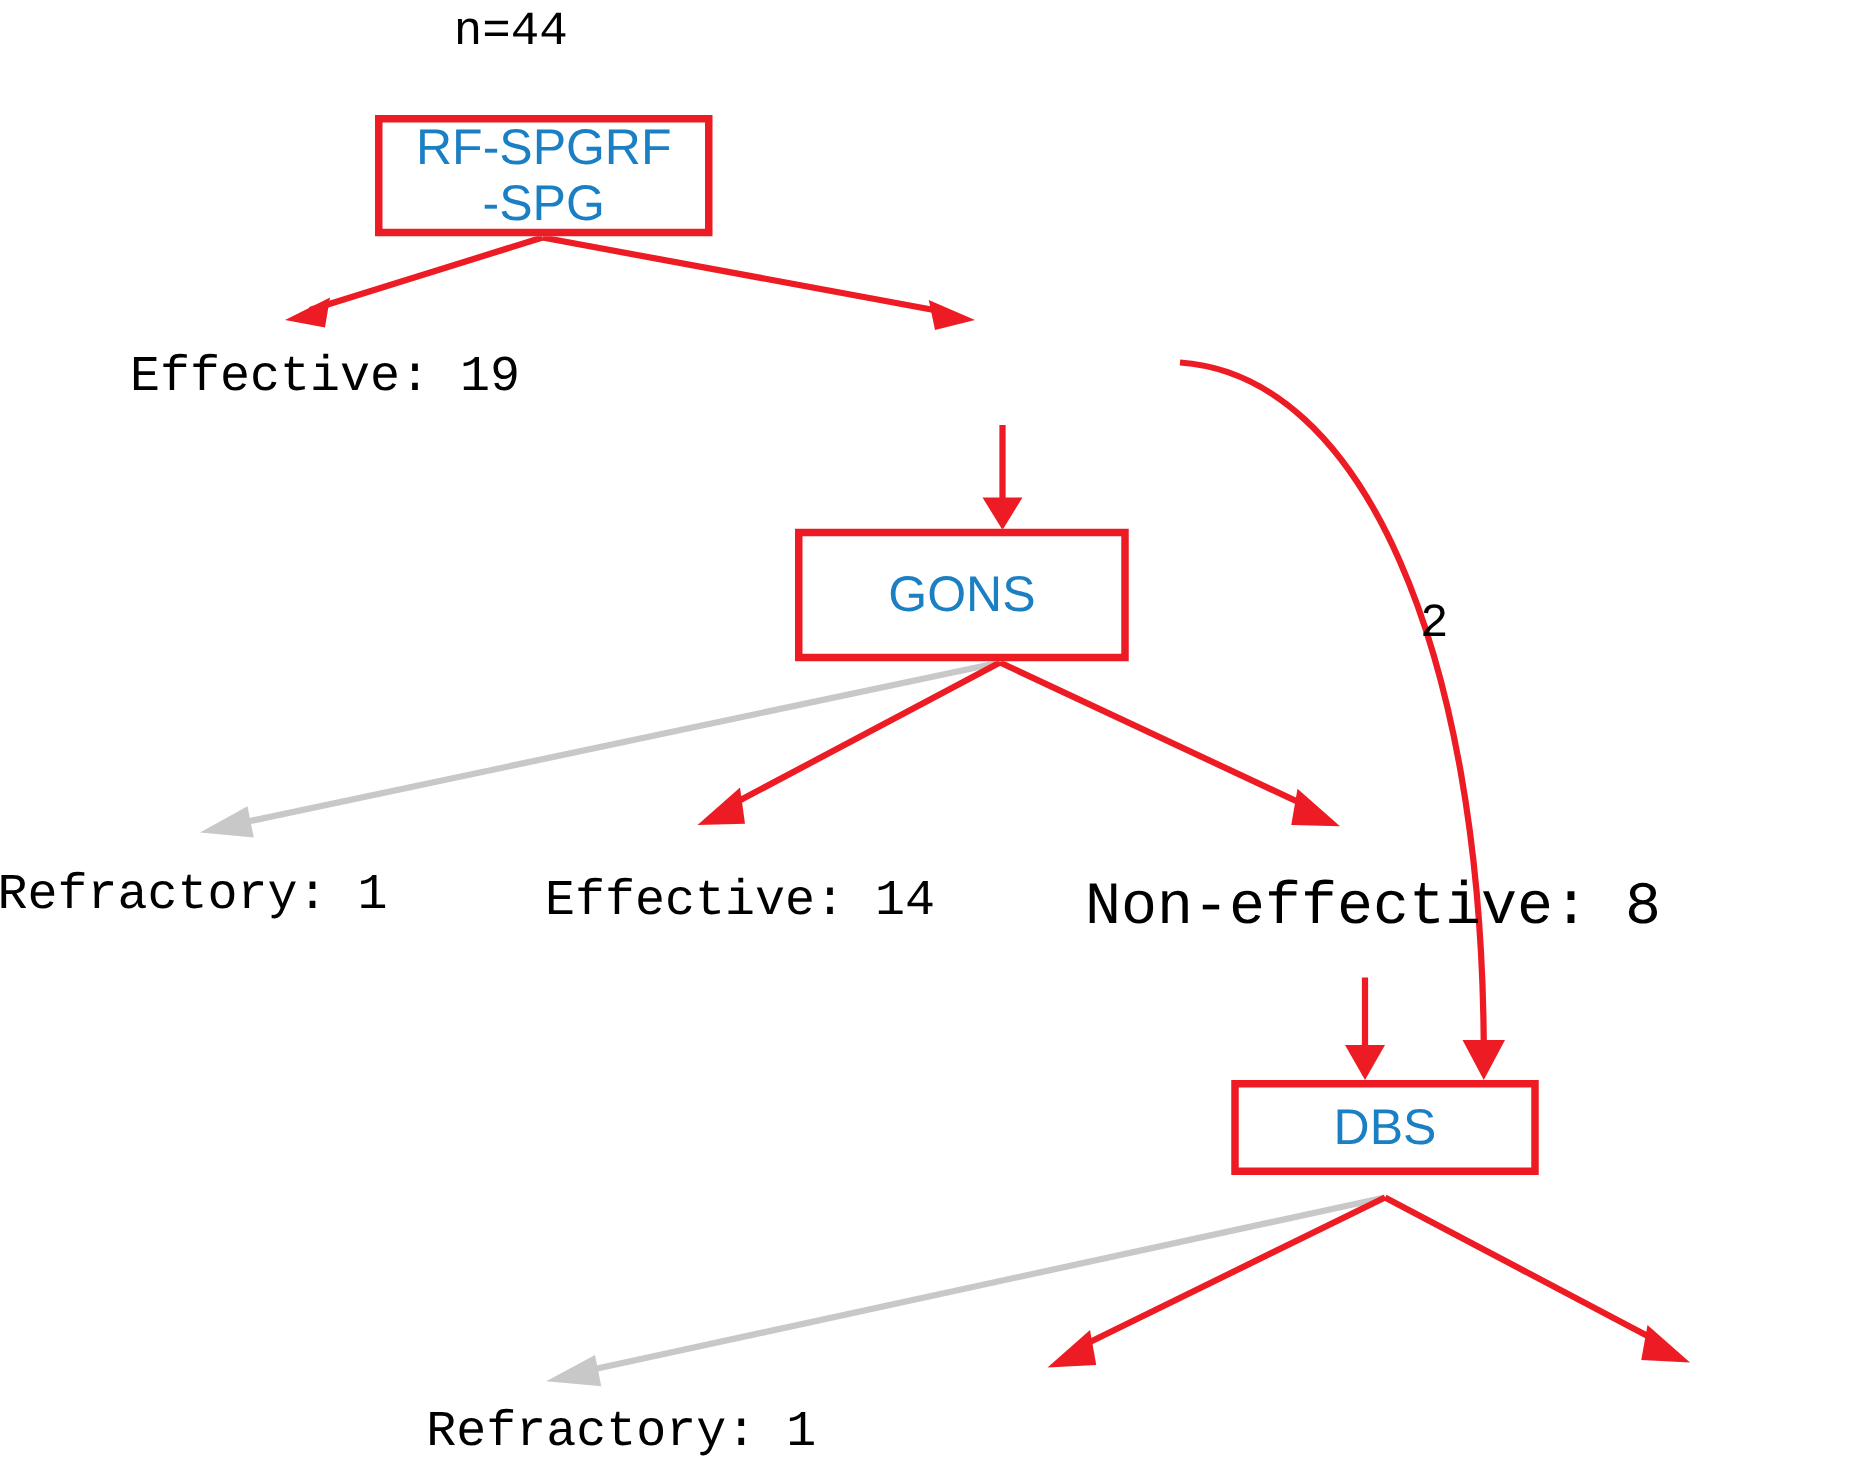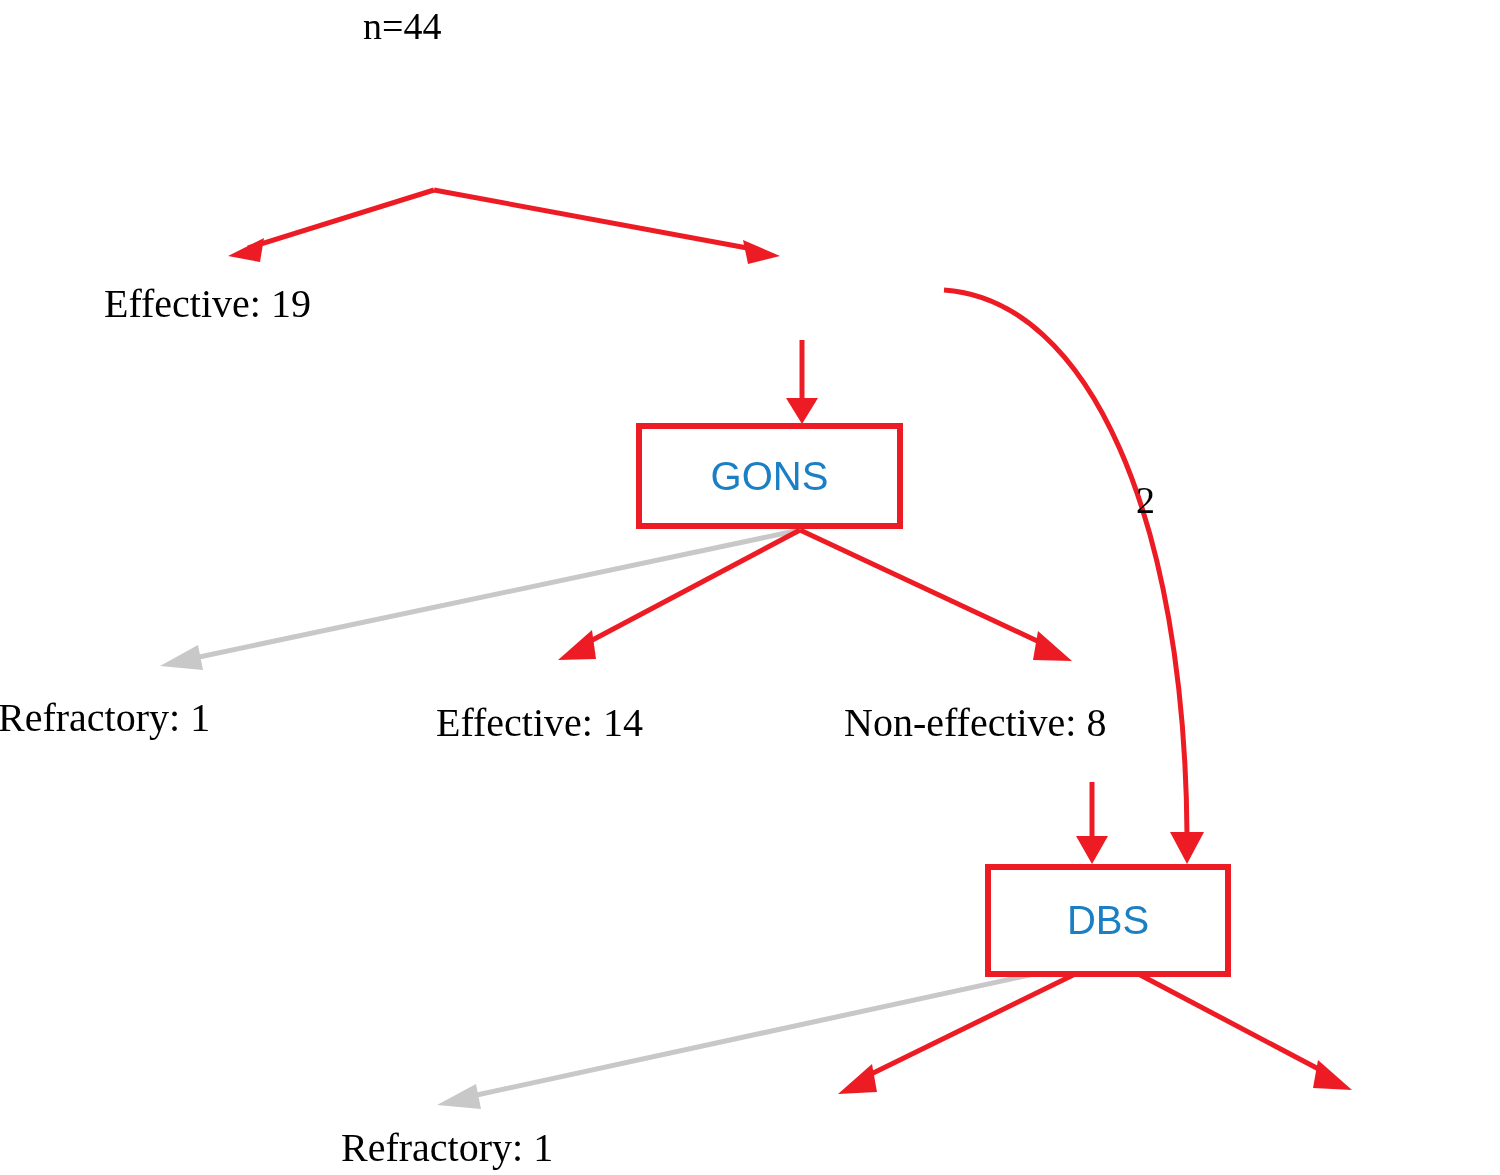--- a/index.html
+++ b/index.html
@@ -49,35 +49,35 @@
     left: 636px;
     top: 423px;
     width: 267px;
     height: 106px;
     font-size: 40px;
   }
   .node-dbs {
     left: 985px;
     top: 864px;
     width: 246px;
-    height: 113px;
+    height: 76px;
     font-size: 40px;
   }
   .txt {
     position: absolute;
     color: #000000;
-    font-family: Liberation Serif, serif;
+    font-family: Liberation Mono, monospace;
     white-space: nowrap;
   }
   .lbl-n44    { left: 363px;  top: 4px;    font-size: 38px; }
   .lbl-eff19  { left: 104px;  top: 280px;  font-size: 40px; }
   .lbl-non25  { left: 613px;  top: 280px;  font-size: 40px; }
   .lbl-ref1a  { left: -2px;   top: 694px;  font-size: 40px; }
   .lbl-eff14  { left: 418px;  top: 699px;  font-size: 40px; margin-left: 18px; }
-  .lbl-non8   { left: 844px;  top: 699px;  font-size: 40px; }
+  .lbl-non8   { left: 868px;  top: 699px;  font-size: 48px; }
   .lbl-two    { left: 1136px; top: 478px;  font-size: 38px; }
   .lbl-ref1b  { left: 341px;  top: 1124px; font-size: 40px; }
   .lbl-eff8   { left: 737px;  top: 1124px; font-size: 40px; }
   .lbl-non1   { left: 1209px; top: 1124px; font-size: 40px; }
 </style>
 </head>
 <body>
 
 <div id="canvas">
 
@@ -134,20 +134,22 @@
     </g>
 
     <g>
       <line x1="1108" y1="958" x2="1328" y2="1074" stroke="#ed1c24" stroke-width="5"></line>
       <polygon points="1352,1090 1318,1060 1313,1088" fill="#ed1c24"></polygon>
     </g>
   </svg>
 
   <div class="txt lbl-n44">n=44</div>
 
+  <div class="node-box node-root">RF-SPGRF
+-SPG</div>
 
   <div class="txt lbl-eff19">Effective: 19</div>
 
 
   <div class="node-box node-gons">GONS</div>
 
   <div class="txt lbl-two">2</div>
 
   <div class="txt lbl-ref1a">Refractory: 1</div>
 

